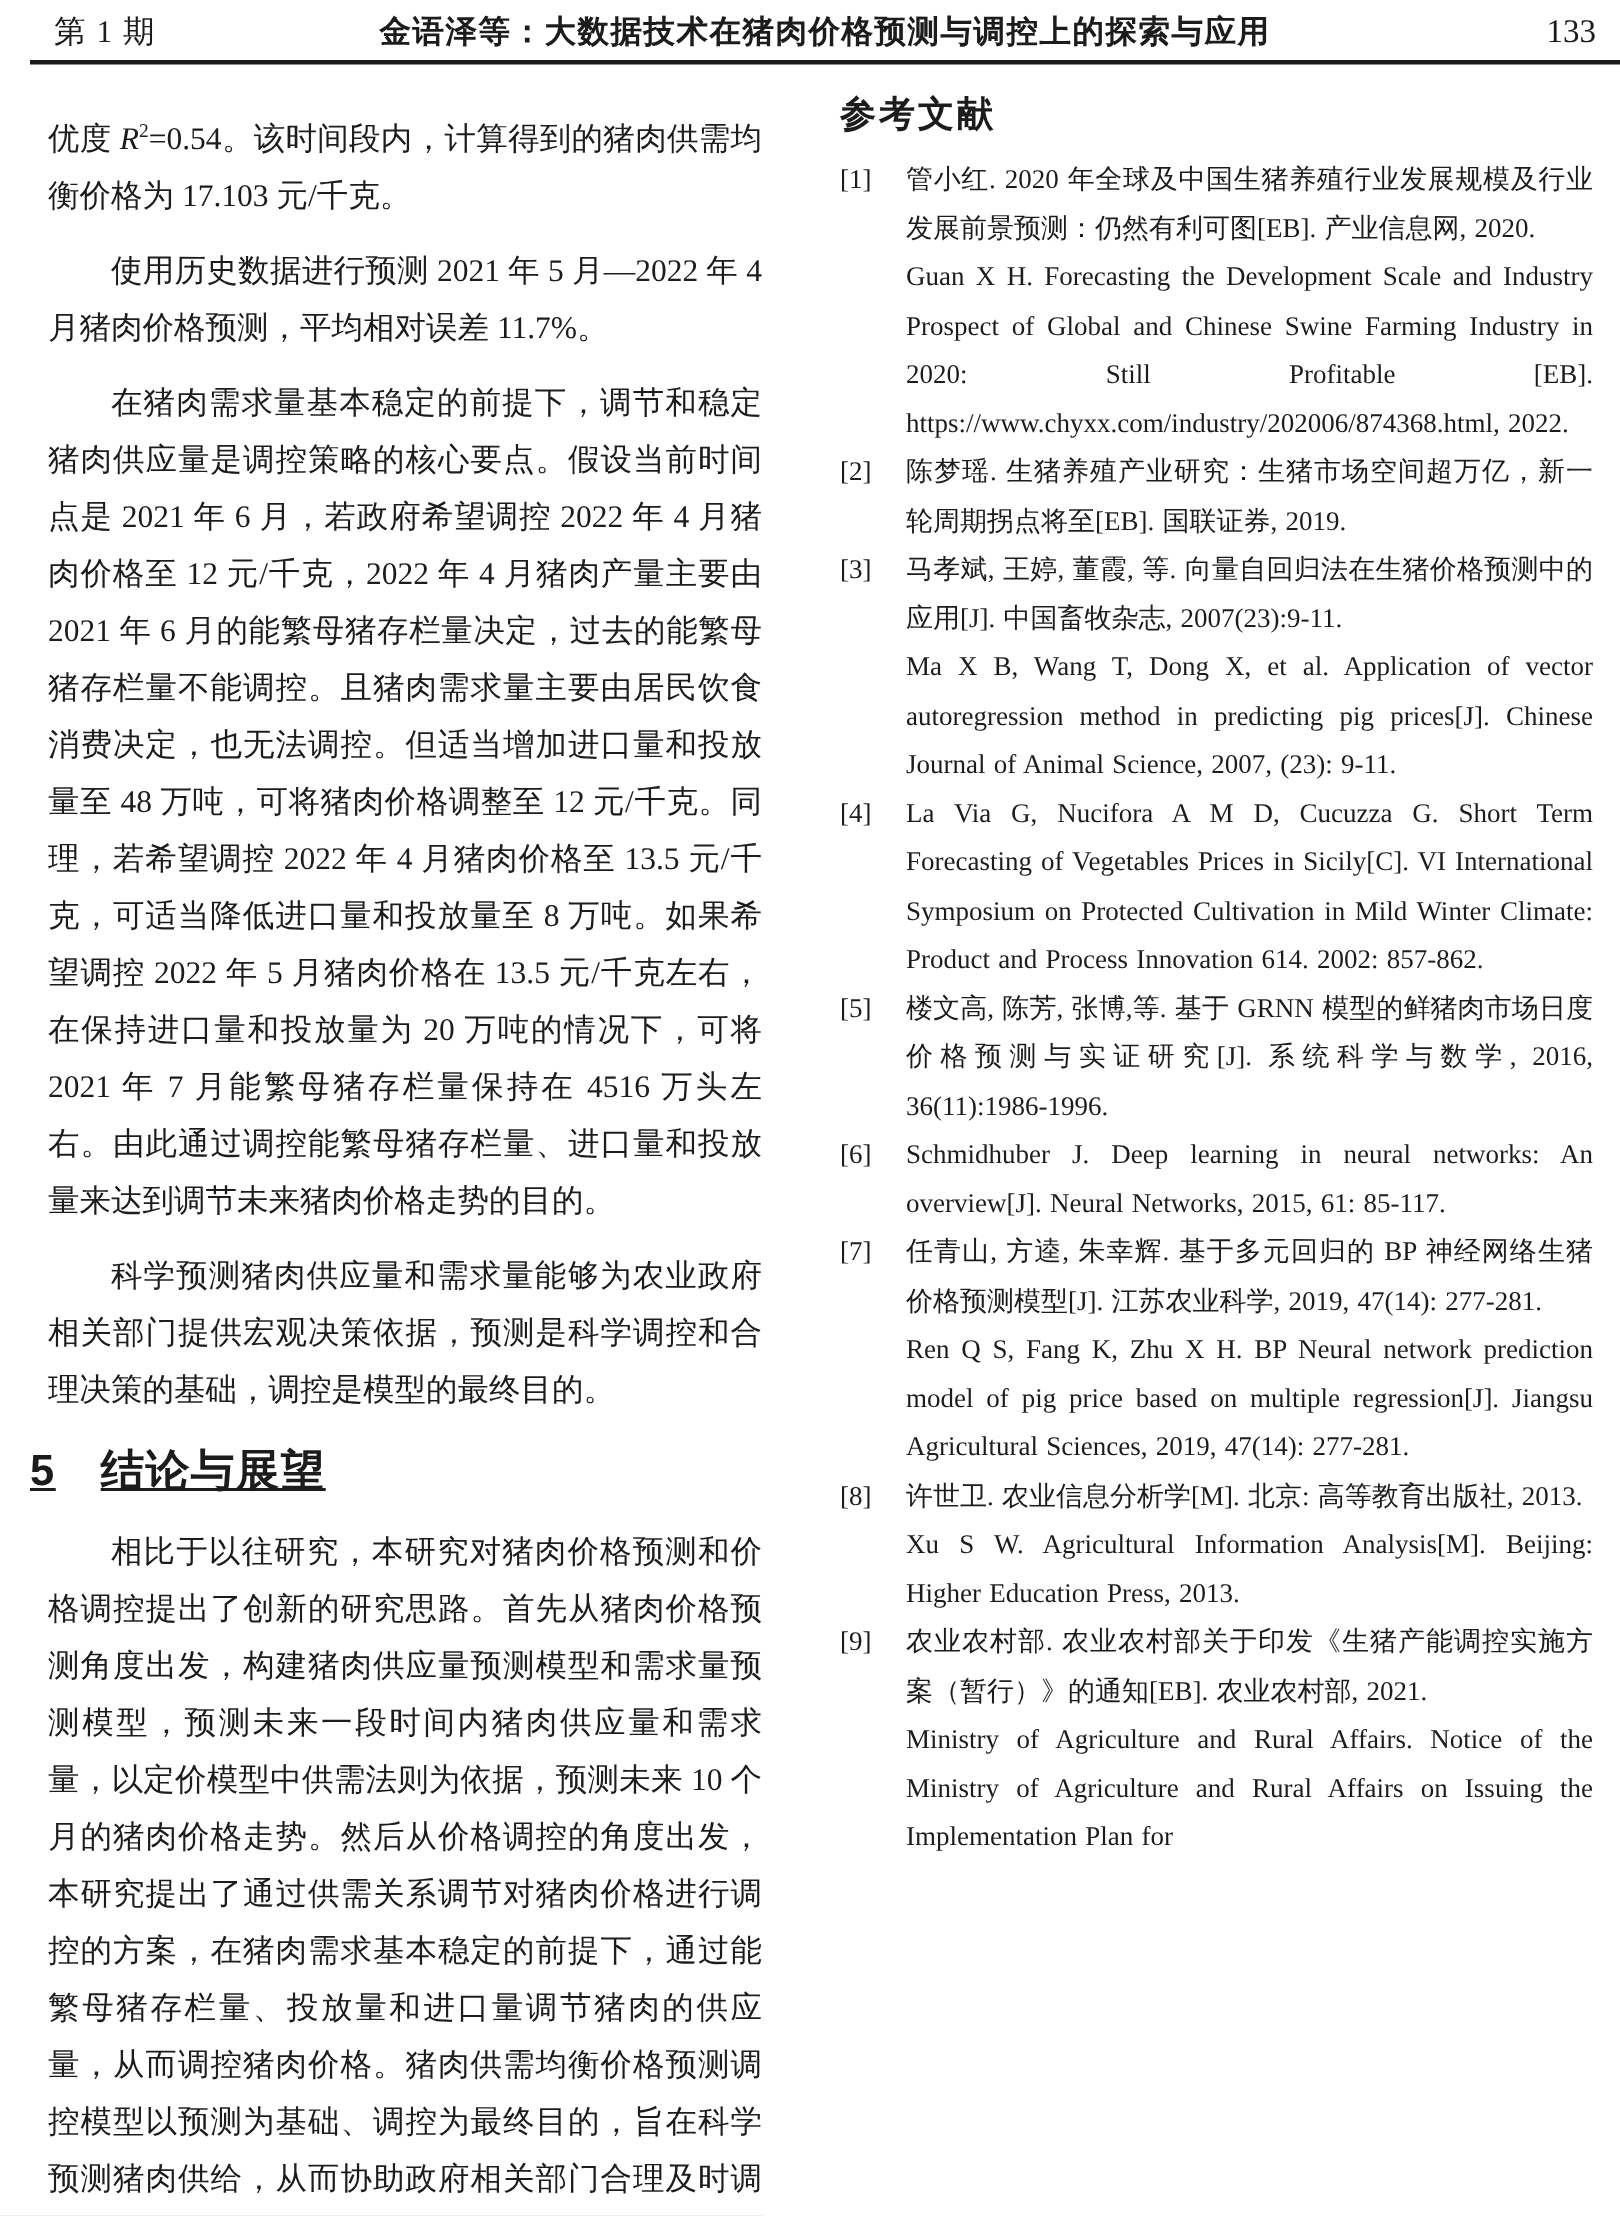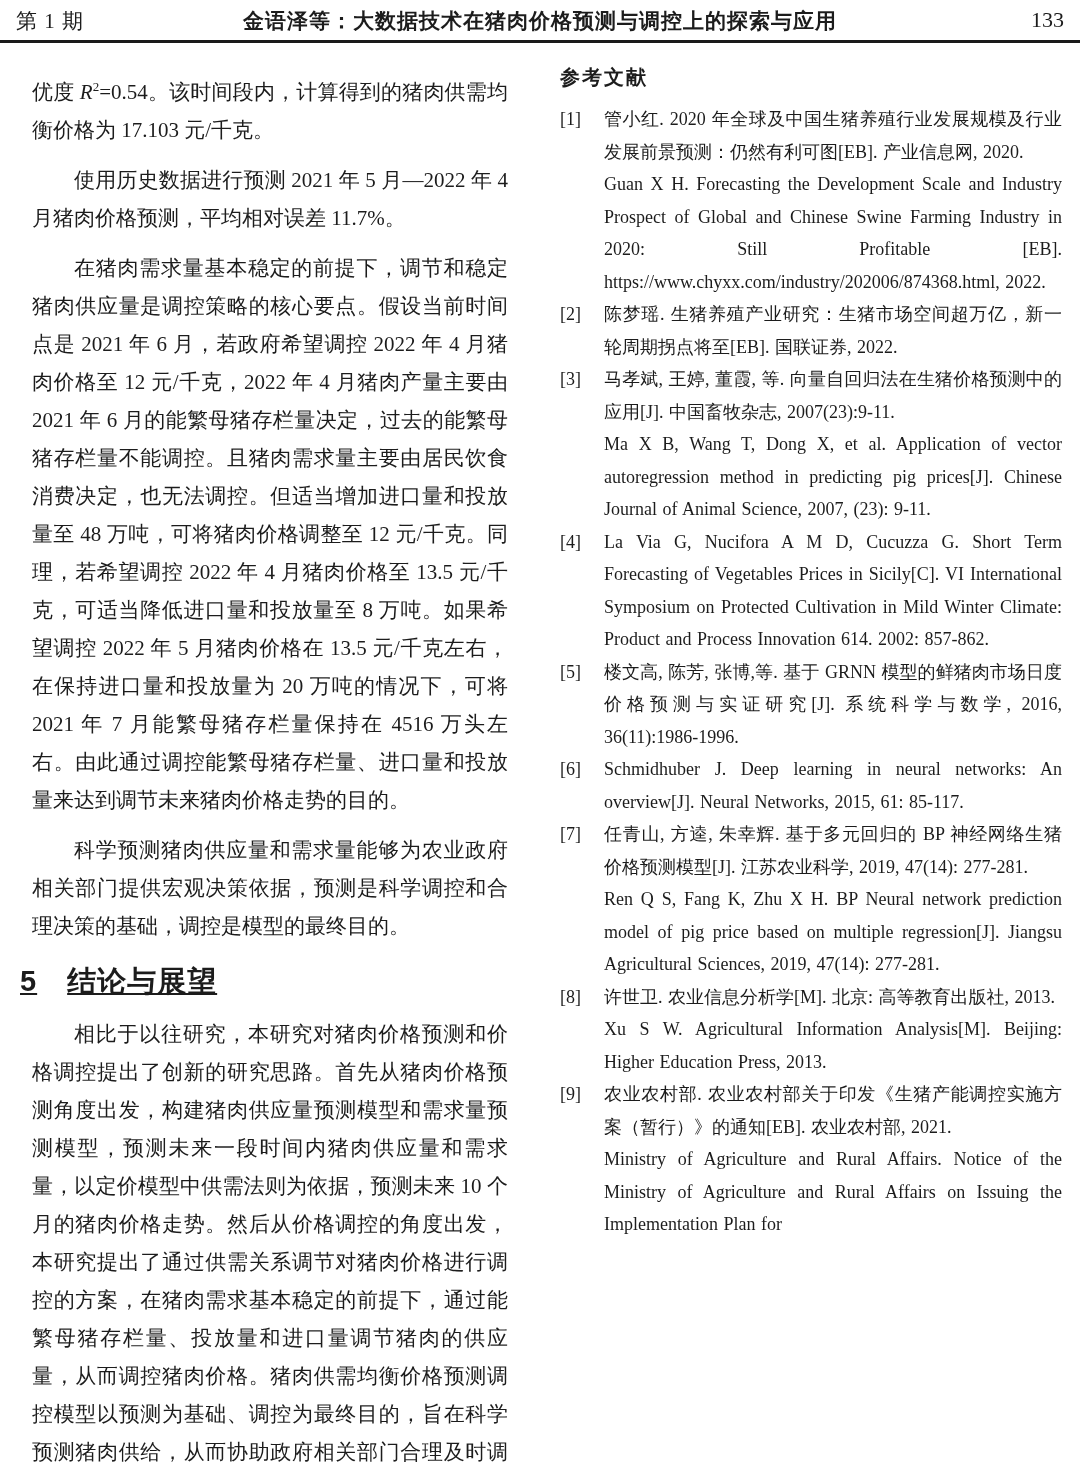--- a/index.html
+++ b/index.html
@@ -8,24 +8,25 @@
     width:1080px;height:1477px;
     margin:0 auto;
     background:#ffffff;
     color:#1c1c1c;
     font-family:"Liberation Serif","DejaVu Serif",serif;
     overflow:hidden;
     box-sizing:border-box;
   }
   
   .header{
-    display:flex;align-items:flex-start;
+    display:flex;align-items:center;
     padding:7px 16px 5px 16px;
     border-bottom:3px solid #1a1a1a;
     box-sizing:border-box;
+    margin-left:20px;
   }
   .header-issue{
     width:160px;font-size:21px;letter-spacing:1px;white-space:nowrap;
   }
   .header-title{
     flex:1;text-align:center;
     font-family:"Liberation Sans","DejaVu Sans",sans-serif;
     font-weight:bold;font-size:21px;letter-spacing:1px;white-space:nowrap;
   }
   .header-page{
@@ -59,21 +60,21 @@
     line-height:40px;
     letter-spacing:1px;
     text-decoration:underline;
   }
   .section-heading .h-num{margin-right:30px;}
   
   .refs-heading{
     margin:0 0 10px 0;
     font-family:Liberation Sans, sans-serif;
     font-weight:bold;
-    font-size:20px;
+    font-size:24px;
     line-height:32px;
     letter-spacing:2px;
   }
   .ref{
     position:relative;
     padding-left:44px;
     font-size:18px;
     line-height:32.5px;
     text-align:justify;
     text-justify:inter-ideograph;
@@ -112,21 +113,21 @@
     <div class="col-right">
       <h3 class="refs-heading">参考文献</h3>
 
       <div class="ref">
         <span class="ref-label">[1]</span>
         <span class="ref-zh">管小红. 2020 年全球及中国生猪养殖行业发展规模及行业发展前景预测：仍然有利可图[EB]. 产业信息网, 2020.</span>
         <span class="ref-en">Guan X H. Forecasting the Development Scale and Industry Prospect of Global and Chinese Swine Farming Industry in 2020: Still Profitable [EB]. https://www.chyxx.com/industry/202006/874368.html, 2022.</span>
       </div>
       <div class="ref">
         <span class="ref-label">[2]</span>
-        <span class="ref-zh">陈梦瑶. 生猪养殖产业研究：生猪市场空间超万亿，新一轮周期拐点将至[EB]. 国联证券, 2022.</span>
+        <span class="ref-zh">陈梦瑶. 生猪养殖产业研究：生猪市场空间超万亿，新一轮周期拐点将至[EB]. 国联证券, 2019.</span>
       </div>
       <div class="ref">
         <span class="ref-label">[3]</span>
         <span class="ref-zh">马孝斌, 王婷, 董霞, 等. 向量自回归法在生猪价格预测中的应用[J]. 中国畜牧杂志, 2007(23):9-11.</span>
         <span class="ref-en">Ma X B, Wang T, Dong X, et al. Application of vector autoregression method in predicting pig prices[J]. Chinese Journal of Animal Science, 2007, (23): 9-11.</span>
       </div>
       <div class="ref">
         <span class="ref-label">[4]</span>
 
         <span class="ref-en">La Via G, Nucifora A M D, Cucuzza G. Short Term Forecasting of Vegetables Prices in Sicily[C]. VI International Symposium on Protected Cultivation in Mild Winter Climate: Product and Process Innovation 614. 2002: 857-862.</span>

